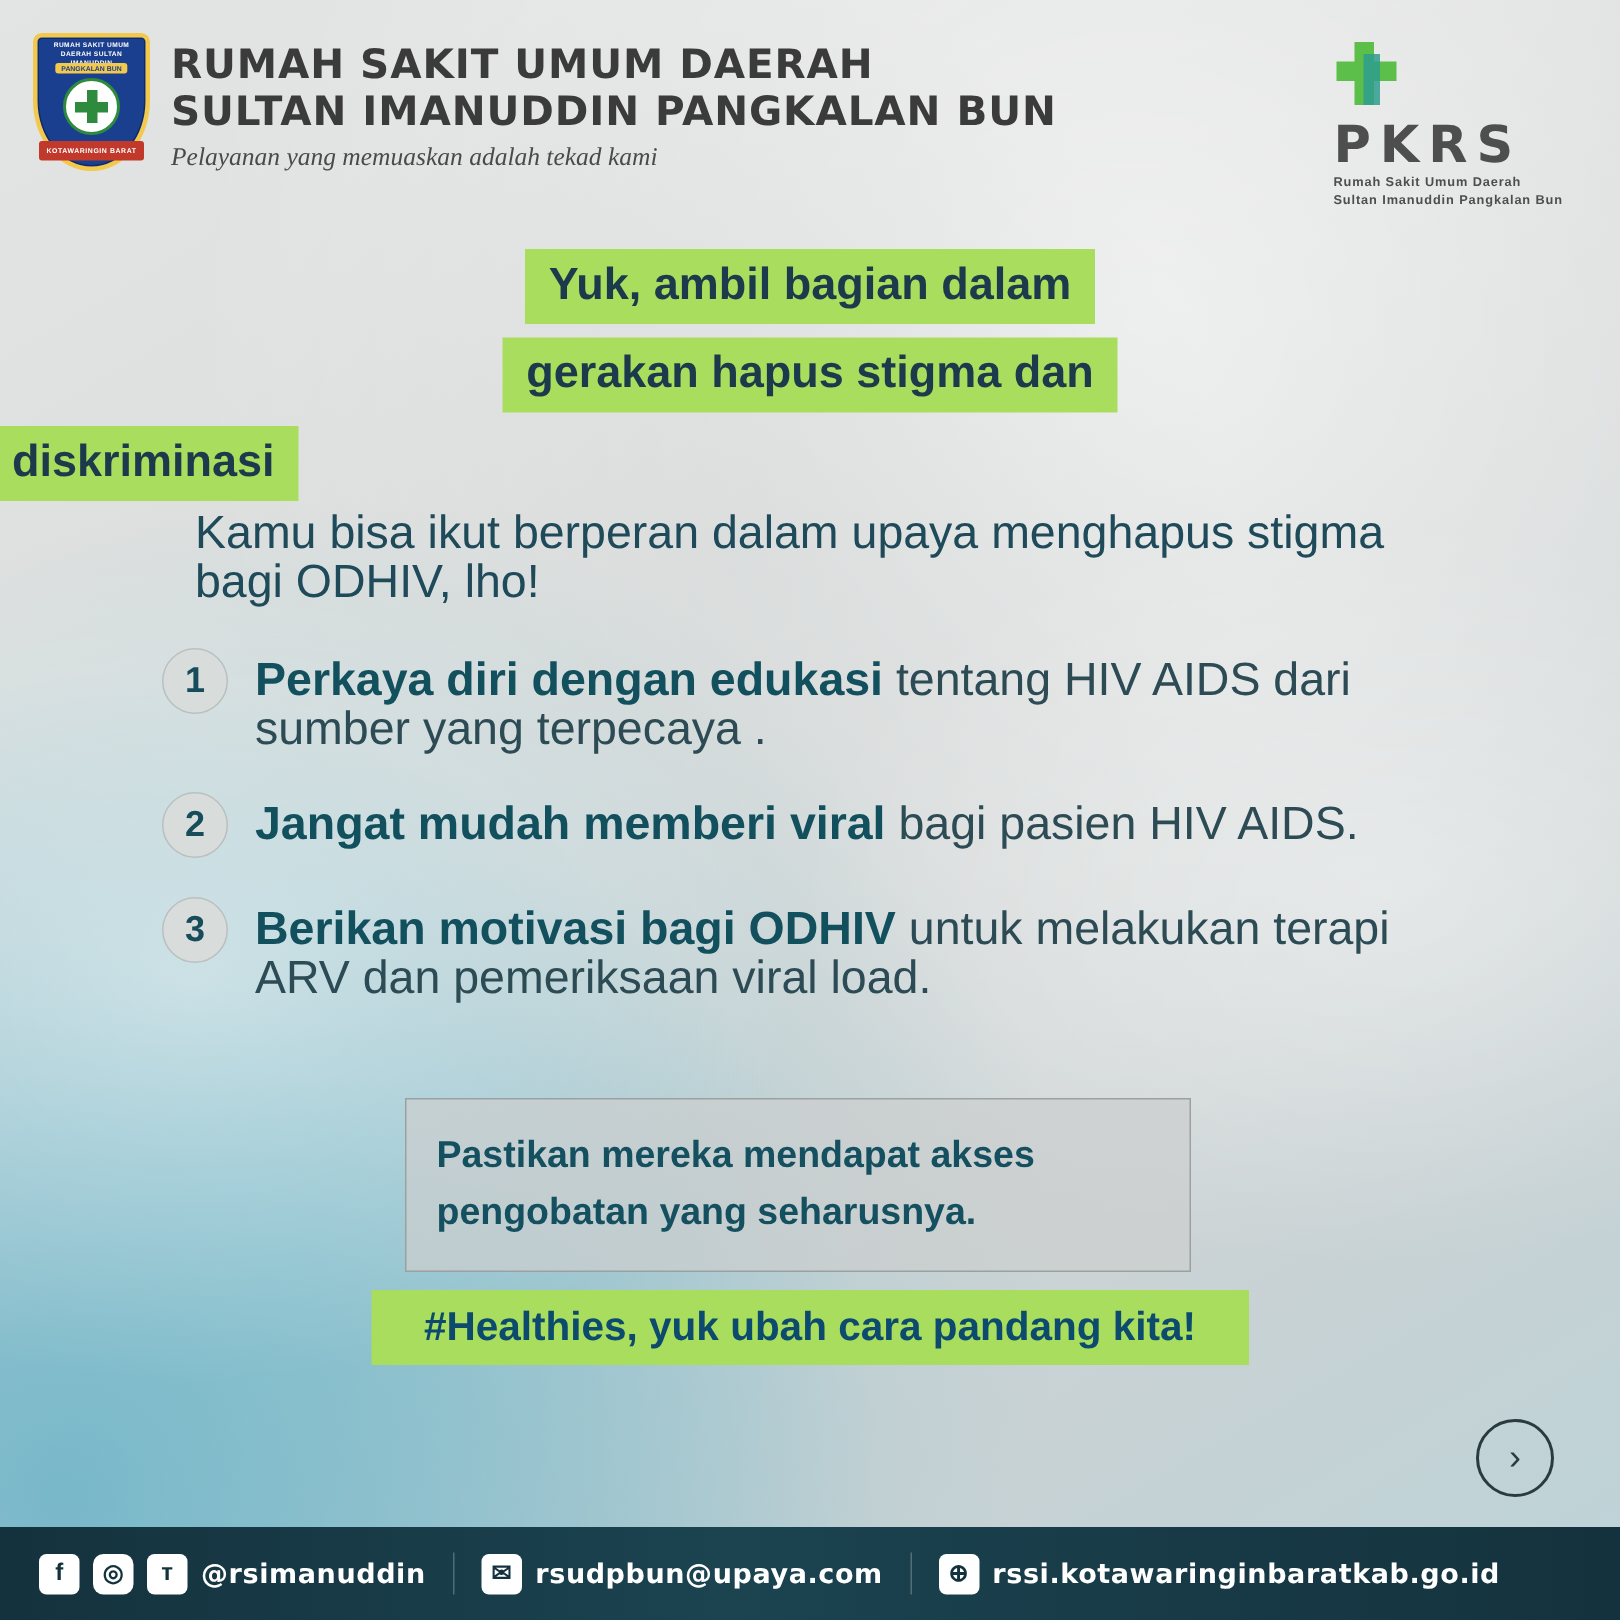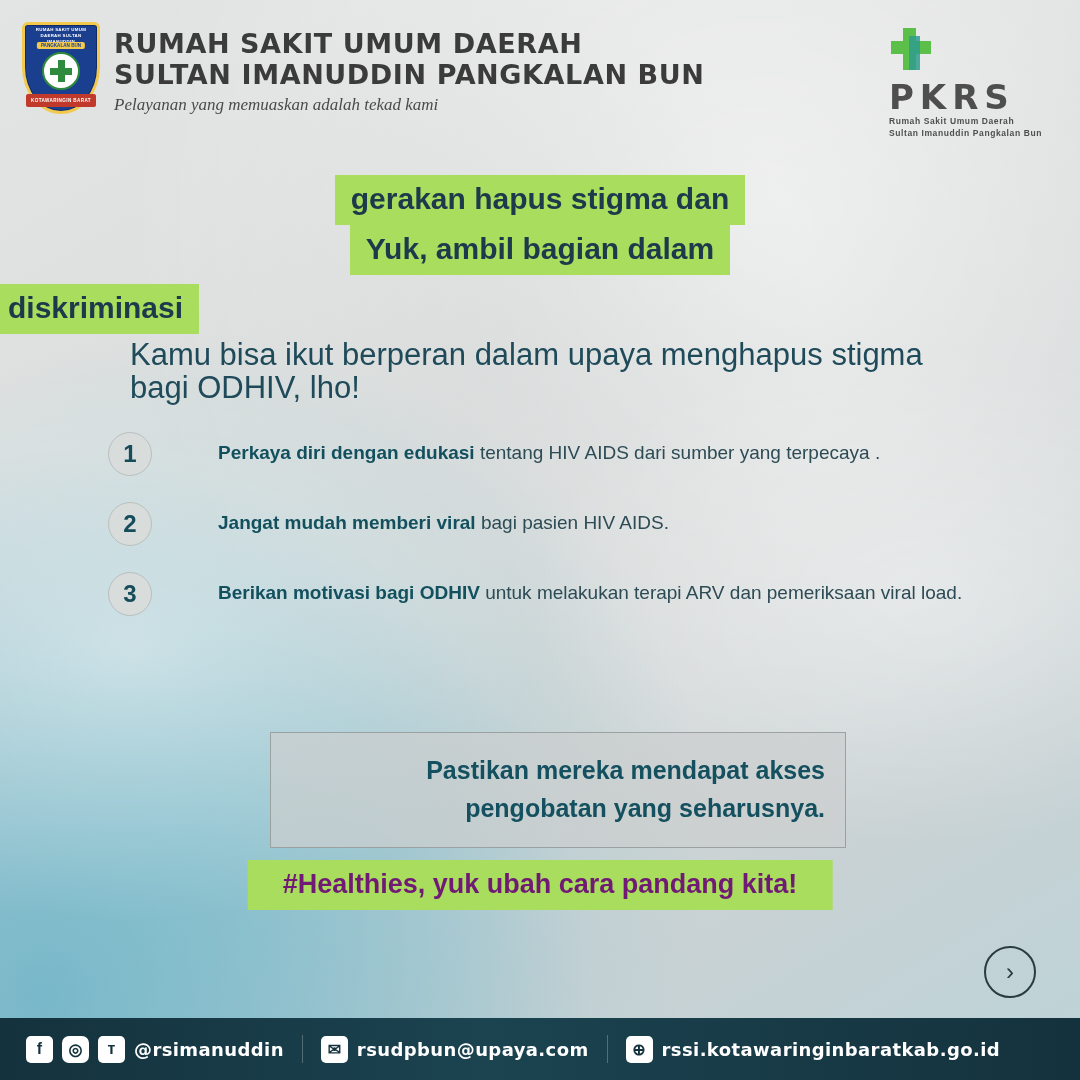--- a/index.html
+++ b/index.html
@@ -137,38 +137,38 @@
   .item { display: flex; align-items: flex-start; margin-bottom: 26px; }
   .num {
     flex: 0 0 auto;
     width: 44px; height: 44px; border-radius: 50%;
     background: #d8dcdb; border: 1px solid #b9c0bf;
     color: #174c5b; font-weight: bold; font-size: 24px;
     display: flex; align-items: center; justify-content: center;
     margin-right: 18px;
   }
   .itxt {
-    font-size: 19px; line-height: 33px; color: #2d4b55; padding-top: 4px; margin-left: 48px;
+    font-size: 31px; line-height: 33px; color: #2d4b55; padding-top: 4px;
   }
   .itxt b { color: #13505e; font-weight: bold; }
 
   
   .callout {
-    position: absolute; top: 732px; left: 270px; width: 576px;
+    position: absolute; top: 732px; left: 270px; width: 524px;
     background: rgba(204,207,206,0.72);
     border: 1px solid #9aa1a0;
     padding: 18px 20px 20px;
-    text-align: right;
+    text-align: left;
     color: #14505f; font-weight: bold; font-size: 25px; line-height: 38px;
   }
 
   
   .hashbar {
     position: absolute; top: 860px; left: 50%; transform: translateX(-50%);
-    background: #a9dd5e; color: #701a75;
+    background: #a9dd5e; color: #0c4a6e;
     font-weight: bold; font-size: 27px; line-height: 32px;
     padding: 8px 35px 10px; white-space: nowrap;
   }
   
   .closing {
     position: absolute; top: 925px; left: 0; right: 0;
     text-align: center; color: #2d5561; font-size: 24px; line-height: 35px;
   }
 
   
@@ -232,25 +232,25 @@
         <div class="c3"></div>
     </div>
     <div class="words">
       <div class="big">PKRS</div>
       <div class="sub1">Rumah Sakit Umum Daerah</div>
       <div class="sub2">Sultan Imanuddin Pangkalan Bun</div>
     </div>
   </div>
 
   <div class="headline">
+    <div class="hl-row r1">
+        <div class="hl">Yuk, ambil bagian dalam</div>
+      </div>
     <div class="hl-row r2">
         <div class="hl">gerakan hapus stigma dan</div>
-      </div>
-    <div class="hl-row r1">
-        <div class="hl">Yuk, ambil bagian dalam</div>
       </div>
     <div class="hl-row r3">
         <div class="hl r3i">diskriminasi</div>
       </div>
   </div>
 
   <div class="lead">Kamu bisa ikut berperan dalam upaya menghapus stigma bagi ODHIV, lho!</div>
 
   <div class="list">
     <div class="item">

